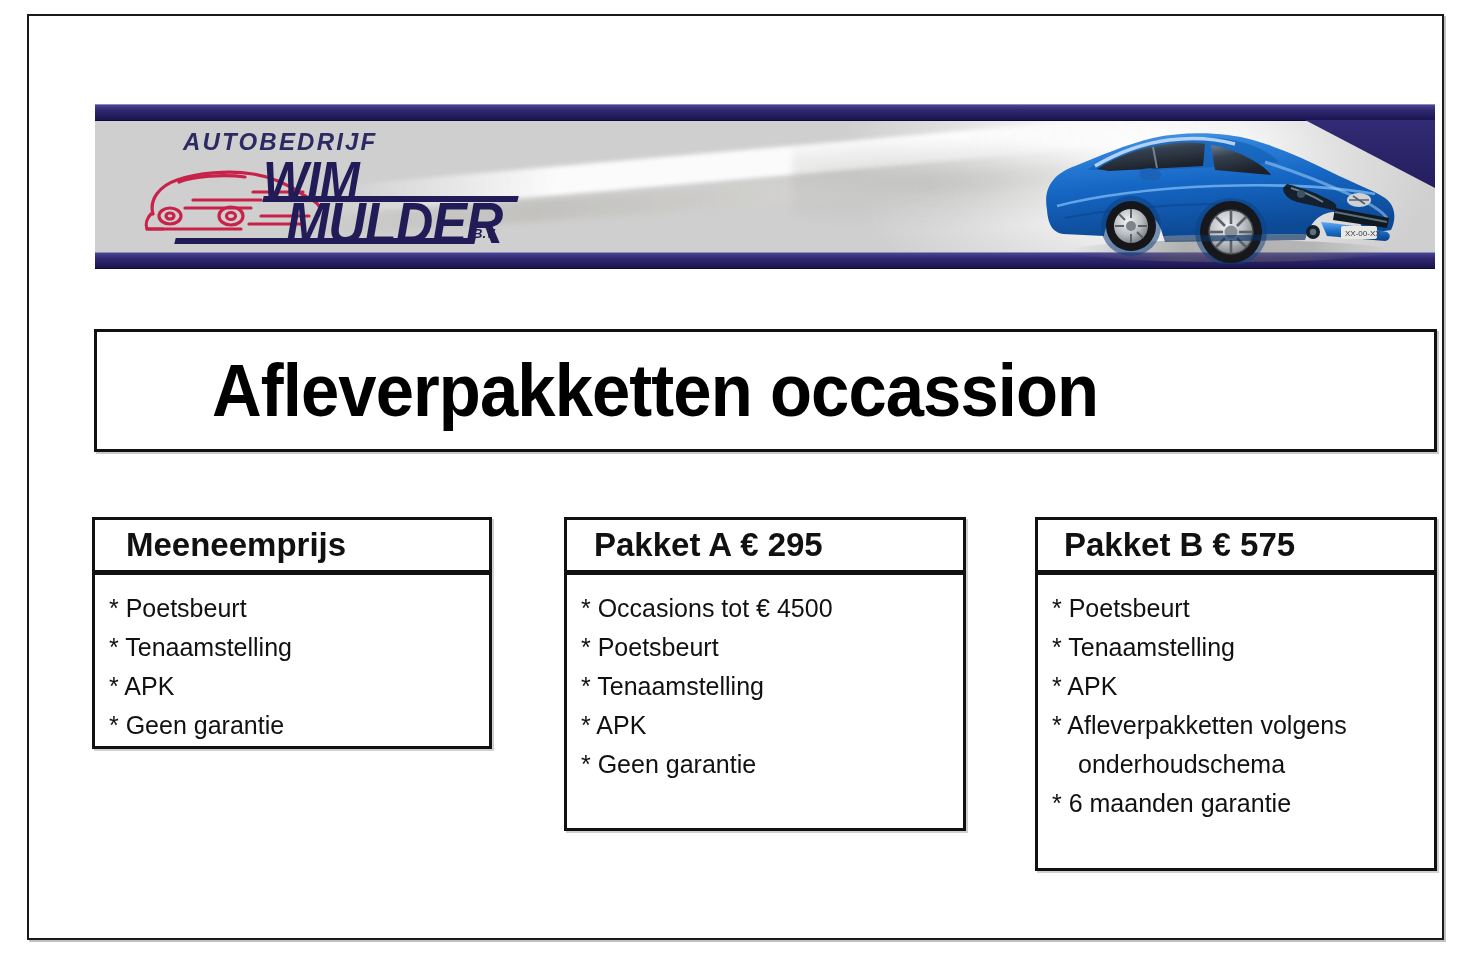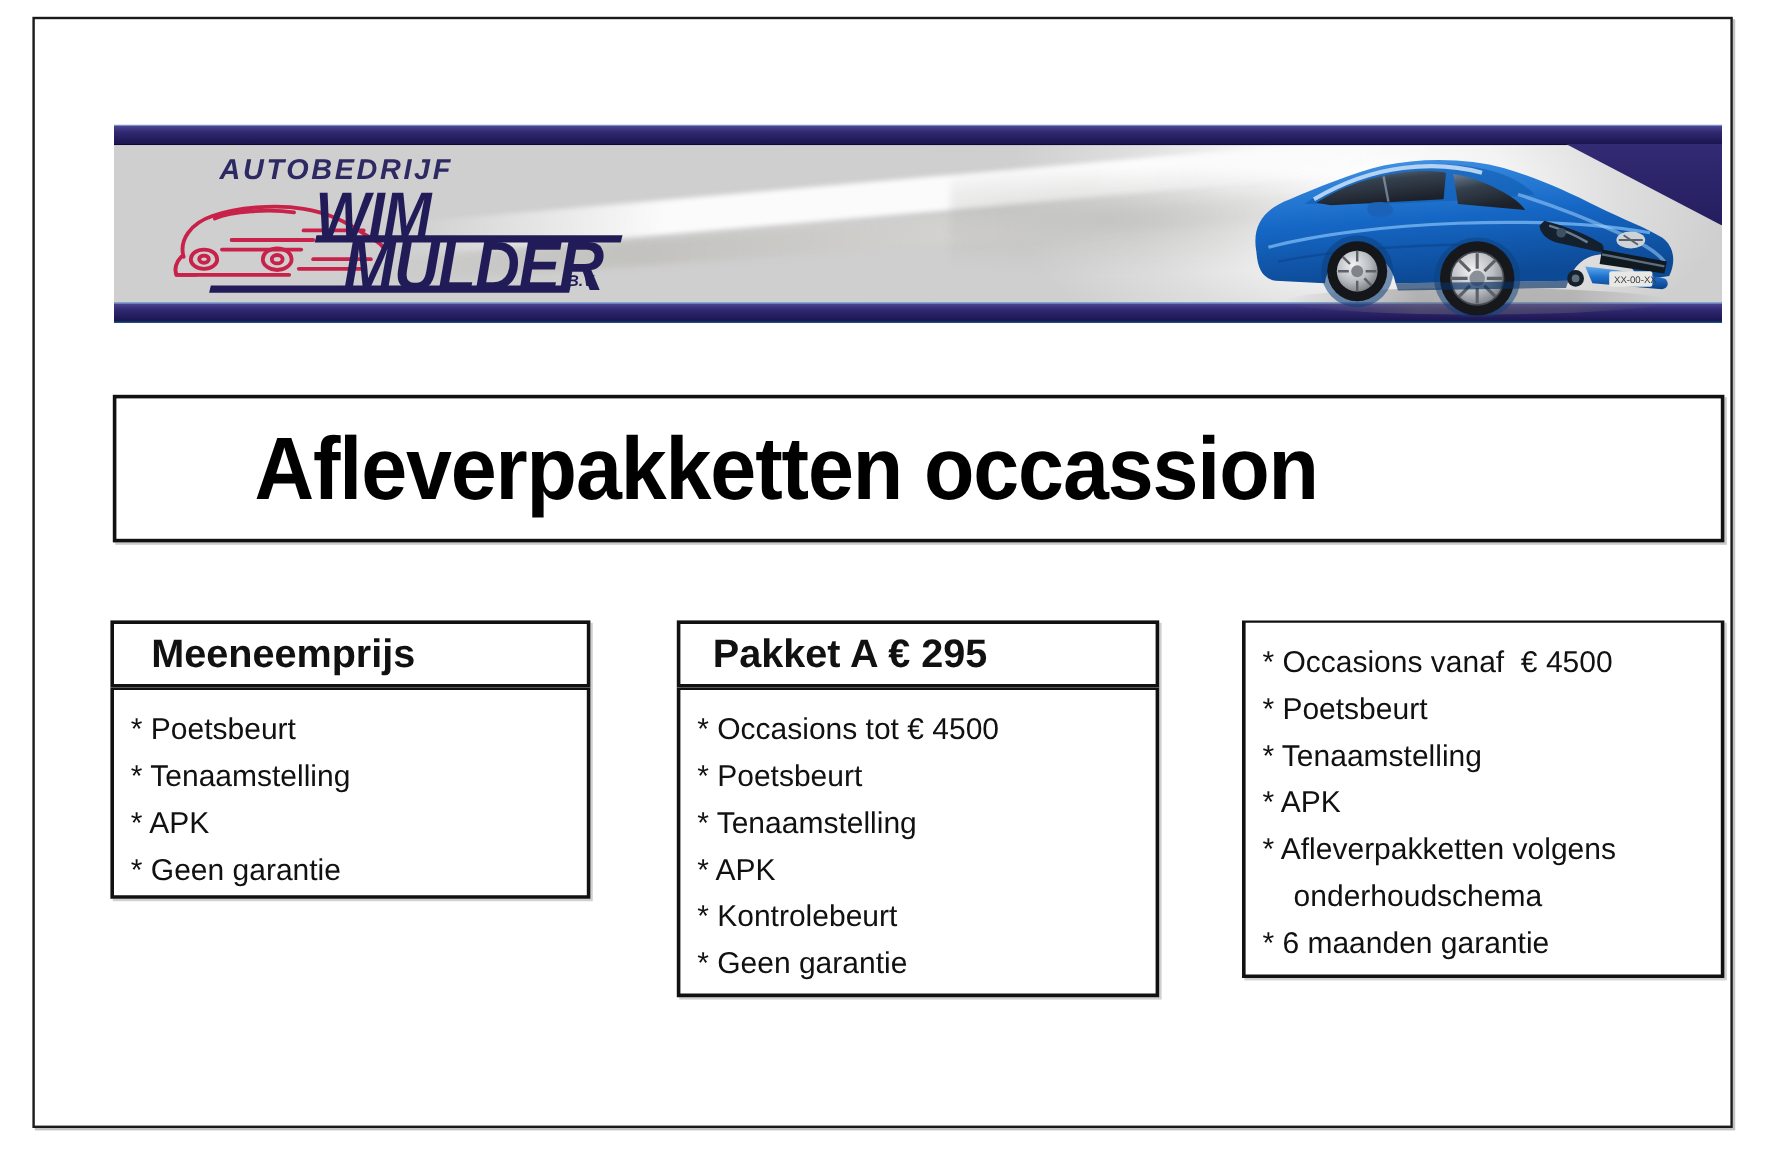--- a/index.html
+++ b/index.html
@@ -21,21 +21,21 @@
     background:#fff;
     box-shadow:2px 2px 0 rgba(120,120,120,.45);
   }
 
   
   #banner{
     position:absolute;
     left:66px; top:88px;
     width:1340px; height:165px;
     overflow:hidden;
-    background:#0ea5e9;
+    background:#e5e5e5;
   }
   .bar{
     position:absolute;
     left:0; width:100%; height:17px;
     background:linear-gradient(180deg,#4b4694 0%,#332b74 30%,#241d5e 70%,#1b1550 100%);
     border-top:1px solid #8d89bb;
     border-bottom:1px solid #0d0933;
     box-sizing:border-box;
   }
   #bar-top{top:0;}
@@ -417,28 +417,29 @@
 
   <div id="pkg-1" class="pkg">
     <div class="pkg-head">
       <div class="pkg-head-text">Pakket A   € 295</div>
     </div>
     <div class="pkg-body">
       <div class="pkg-item">* Occasions tot € 4500</div>
       <div class="pkg-item">* Poetsbeurt</div>
       <div class="pkg-item">* Tenaamstelling</div>
       <div class="pkg-item">* APK</div>
-      <div class="pkg-item">* Kontrolebeurt</div>
       <div class="pkg-item">* Geen garantie</div>
     </div>
   </div>
 
   <div id="pkg-2" class="pkg">
+    <div class="pkg-head">
+      <div class="pkg-head-text">Pakket B   € 575</div>
+    </div>
     <div class="pkg-body">
-      <div class="pkg-item">* Occasions vanaf  € 4500</div>
       <div class="pkg-item">* Poetsbeurt</div>
       <div class="pkg-item">* Tenaamstelling</div>
       <div class="pkg-item">* APK</div>
       <div class="pkg-item">* Afleverpakketten volgens</div>
       <div class="pkg-item cont">onderhoudschema</div>
       <div class="pkg-item">* 6 maanden garantie</div>
     </div>
   </div>
 
 </div>

